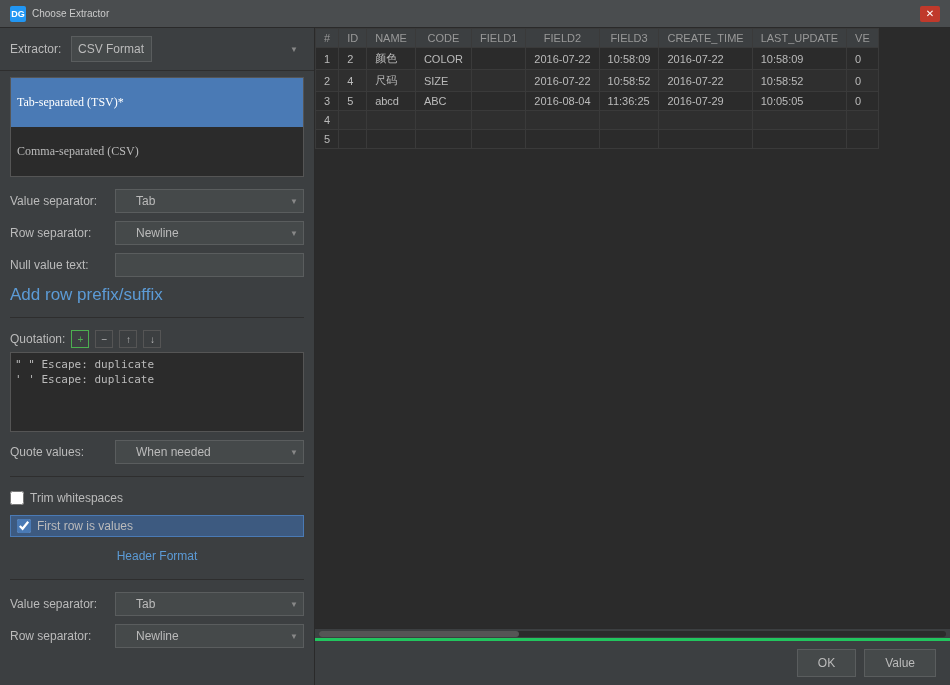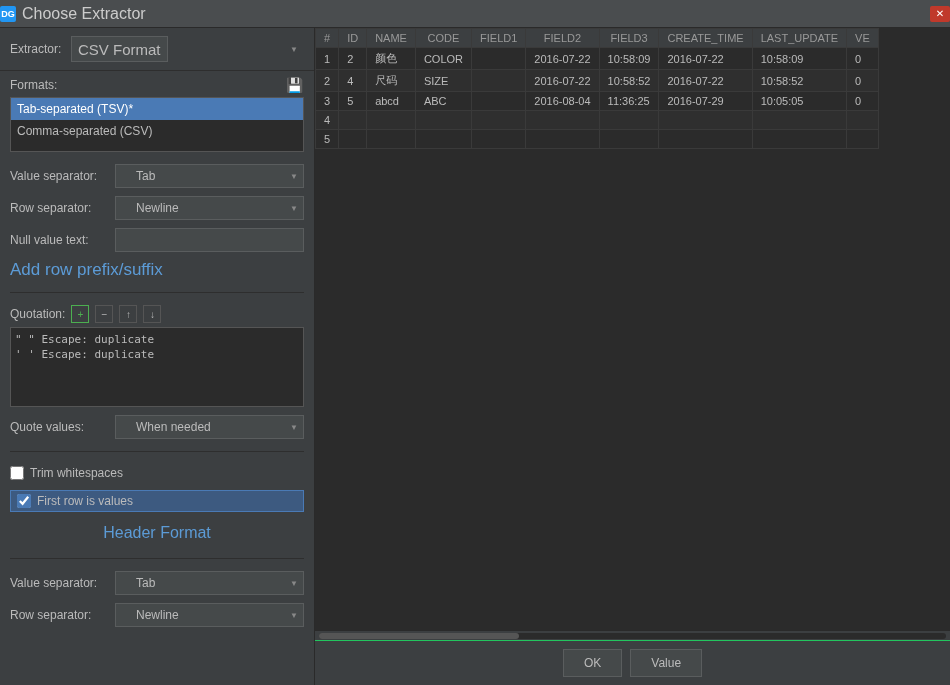--- a/index.html
+++ b/index.html
@@ -10,21 +10,21 @@
       color: #bbb;
       width: 950px;
       height: 685px;
       overflow: hidden;
     }
     .title-bar {
       background: #4a4d4f;
       display: flex;
       align-items: center;
       justify-content: space-between;
-      padding: 4px 0;
+      padding: 4px 10px;
       border-bottom: 1px solid #2a2a2a;
       height: 28px;
     }
     .title-bar-left {
       display: flex;
       align-items: center;
       gap: 6px;
     }
     .app-icon {
       width: 16px;
@@ -33,21 +33,21 @@
       border-radius: 2px;
       display: flex;
       align-items: center;
       justify-content: center;
       font-size: 9px;
       color: white;
       font-weight: bold;
     }
     .title-text {
       color: #ccc;
-      font-size: 16px;
+      font-size: 10px;
     }
     .title-close-btn {
       background: #c0392b;
       border: none;
       color: white;
       width: 20px;
       height: 16px;
       cursor: pointer;
       font-size: 10px;
       display: flex;
@@ -82,21 +82,21 @@
     .extractor-select {
       flex: 1;
       background: #45494a;
       border: 1px solid #5a5d5e;
       color: #bbb;
       padding: 3px 6px;
       height: 26px;
       appearance: none;
       -webkit-appearance: none;
       cursor: pointer;
-      font-size: 15px;
+      font-size: 12px;
     }
     .select-wrapper {
       flex: 1;
       position: relative;
     }
     .select-wrapper::after {
       content: '▼';
       position: absolute;
       right: 6px;
       top: 50%;
@@ -121,23 +121,24 @@
       color: #888;
       font-size: 14px;
       cursor: pointer;
     }
     .formats-list {
       background: #2b2b2b;
       border: 1px solid #555;
       min-height: 55px;
     }
     .format-item {
-      padding: 4px 6px;
-      cursor: pointer;
-      color: #bbb;
+      padding: 17px 6px;
+      cursor: pointer;
+      color: #bbb;
+      font-family: Liberation Serif, serif;
     }
     .format-item.selected {
       background: #4a7ab5;
       color: white;
     }
     .options-section {
       padding: 8px 10px;
       display: flex;
       flex-direction: column;
       gap: 8px;
@@ -258,21 +259,21 @@
     .checkbox-highlight {
       background: #3d5a80;
       padding: 3px 6px;
       border: 1px solid #4a7ab5;
     }
     .header-format-btn {
       background: none;
       border: none;
       color: #5c9bd6;
       cursor: pointer;
-      font-size: 16px;
+      font-size: 12px;
       text-align: left;
       padding: 4px;
     }
     .header-format-center {
       text-align: center;
     }
     .right-panel {
       flex: 1;
       background: #2b2b2b;
       display: flex;
@@ -312,23 +313,23 @@
       color: #666;
       text-align: center;
     }
     .hash-cell {
       color: #666;
       text-align: center;
     }
     .bottom-bar {
       padding: 8px 14px;
       display: flex;
-      justify-content: center;
+      justify-content: flex-end;
       gap: 8px;
-      border-top: 1px solid #22c55e;
+      border-top: 3px solid #22c55e;
       background: #3c3f41;
     }
     .dialog-btn {
       background: #45494a;
       border: 1px solid #5a5d5e;
       color: #bbb;
       padding: 5px 20px;
       cursor: pointer;
       font-size: 12px;
       height: 28px;
@@ -375,24 +376,20 @@
     <div class="extractor-row">
       <span class="extractor-label">Extractor:</span>
       <div class="select-wrapper">
         <select class="extractor-select">
           <option>CSV Format</option>
         </select>
       </div>
     </div>
 
     <div class="formats-section">
-      <div class="formats-header">
-        <span class="formats-label">Formats:</span>
-        <span class="formats-icon">💾</span>
-      </div>
       <div class="formats-list">
         <div class="format-item selected">Tab-separated (TSV)*</div>
         <div class="format-item">Comma-separated (CSV)</div>
       </div>
     </div>
 
     <div class="options-section">
 
       <div class="option-row">
         <span class="option-label">Value separator:</span>

